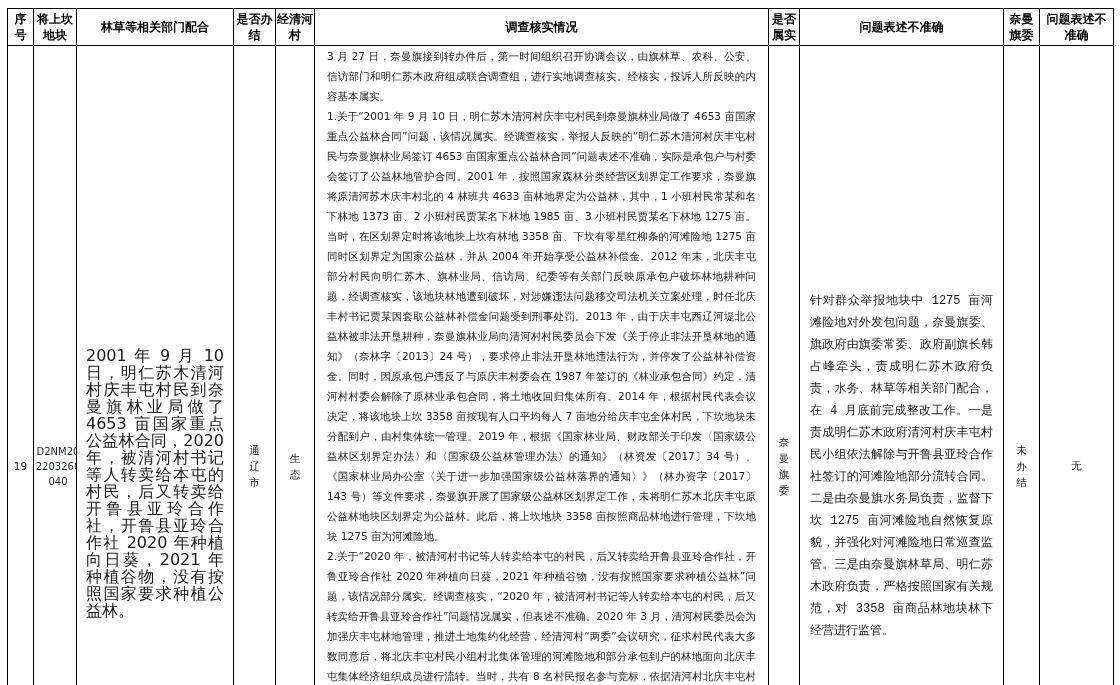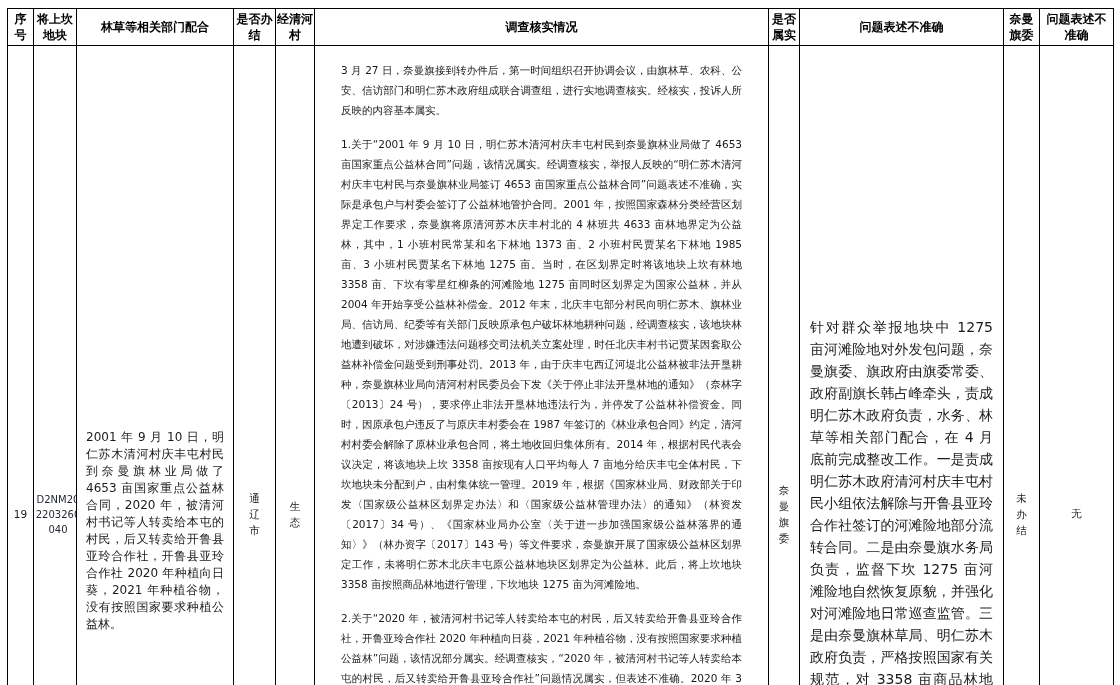--- a/index.html
+++ b/index.html
@@ -24,29 +24,29 @@
   .vstack{
     width:13px;margin:0 auto;word-break:break-all;
     line-height:16px;font-size:10.5px;text-align:center;color:#1a1a1a;
   }
   .caseno{
     width:46px;margin:0 auto;word-break:break-all;
     font-size:10px;line-height:15px;text-align:center;color:#1f2430;
   }
   td.problem-cell{padding:0 9px;}
   .problem-text{
-    font-size:12px;line-height:17px;text-align:justify;color:#1a1a1a;margin-top:34px;
+    font-size:16px;line-height:17px;text-align:justify;color:#1a1a1a;margin-top:34px;
   }
   td.invest-cell{padding:0 12px;}
   .invest-p{
-    margin:14px;font-size:10.5px;line-height:20px;text-align:justify;color:#1a1a1a;
+    margin:0;font-size:10.5px;line-height:20px;text-align:justify;color:#1a1a1a;
   }
   td.handle-cell{padding:0 10px;}
   .handle-text{
-    font-size:14px;line-height:22px;text-align:justify;color:#1a1a1a;
+    font-size:12px;line-height:22px;text-align:justify;color:#1a1a1a;font-family:Liberation Mono, monospace;
   }
 </style>
 </head>
 <body>
 
 <table class="doc">
   <colgroup>
     <col style="width:26px">
       <col style="width:43px">
       <col style="width:157px">

